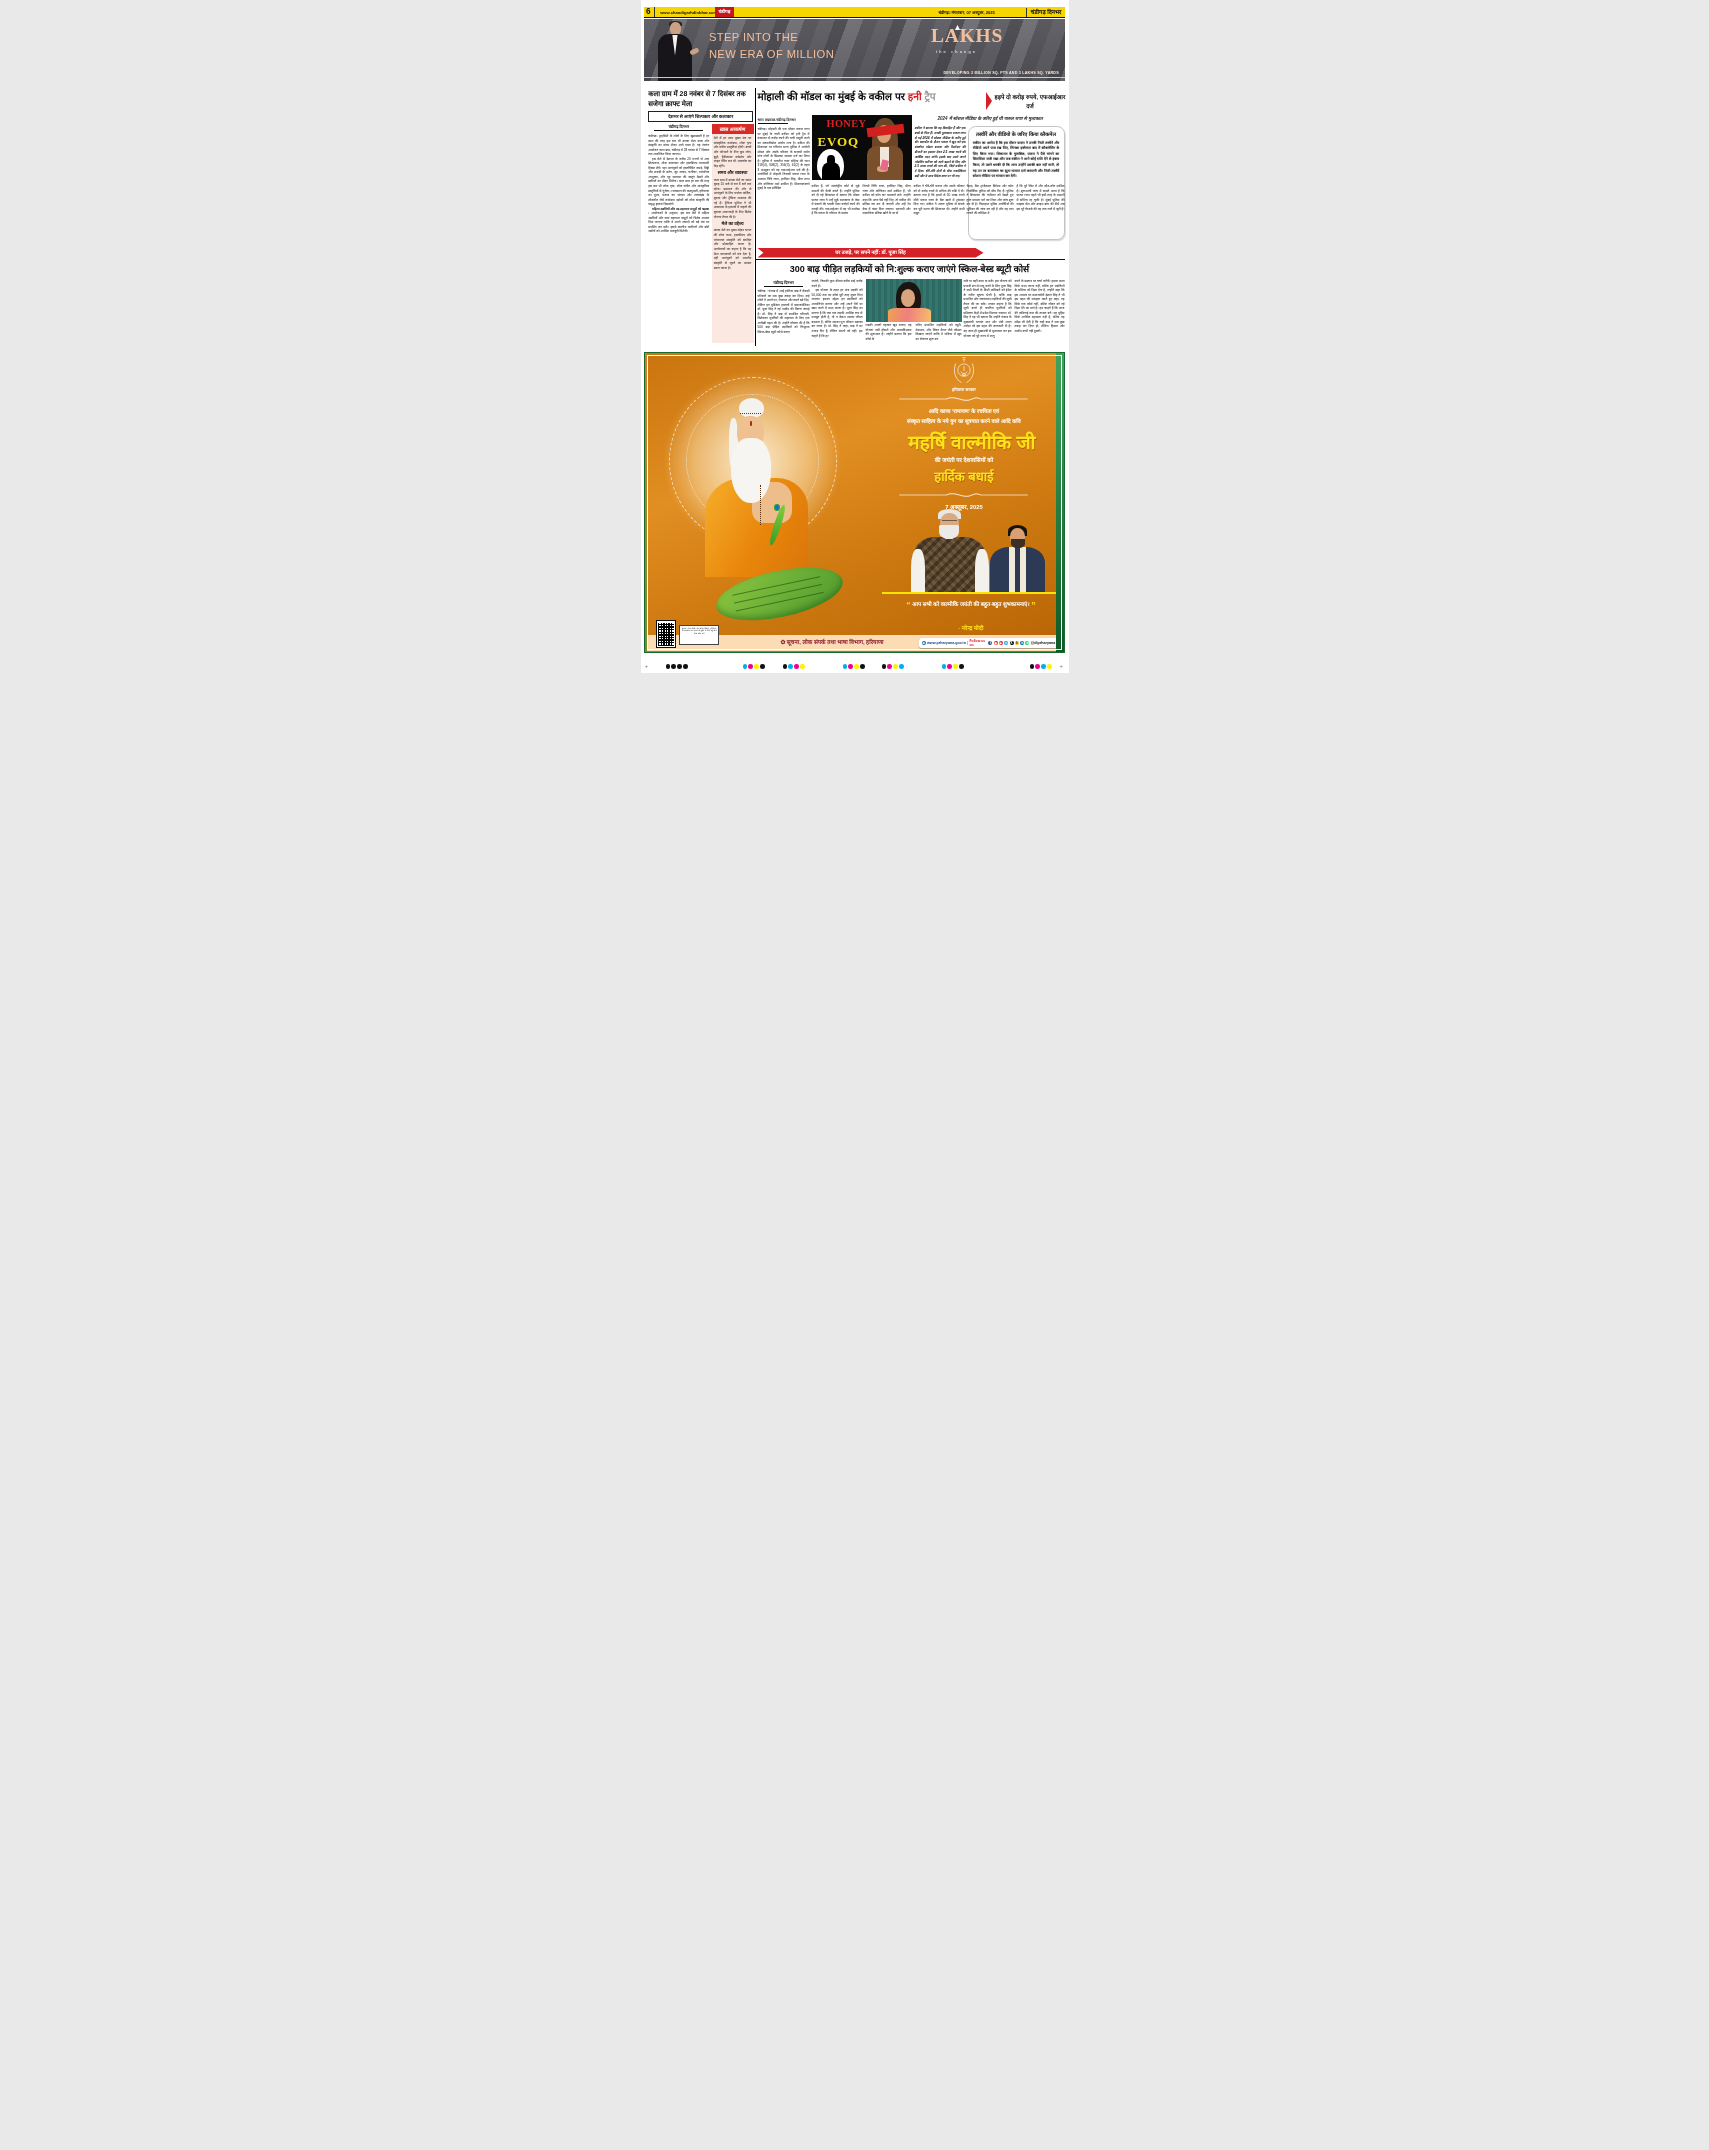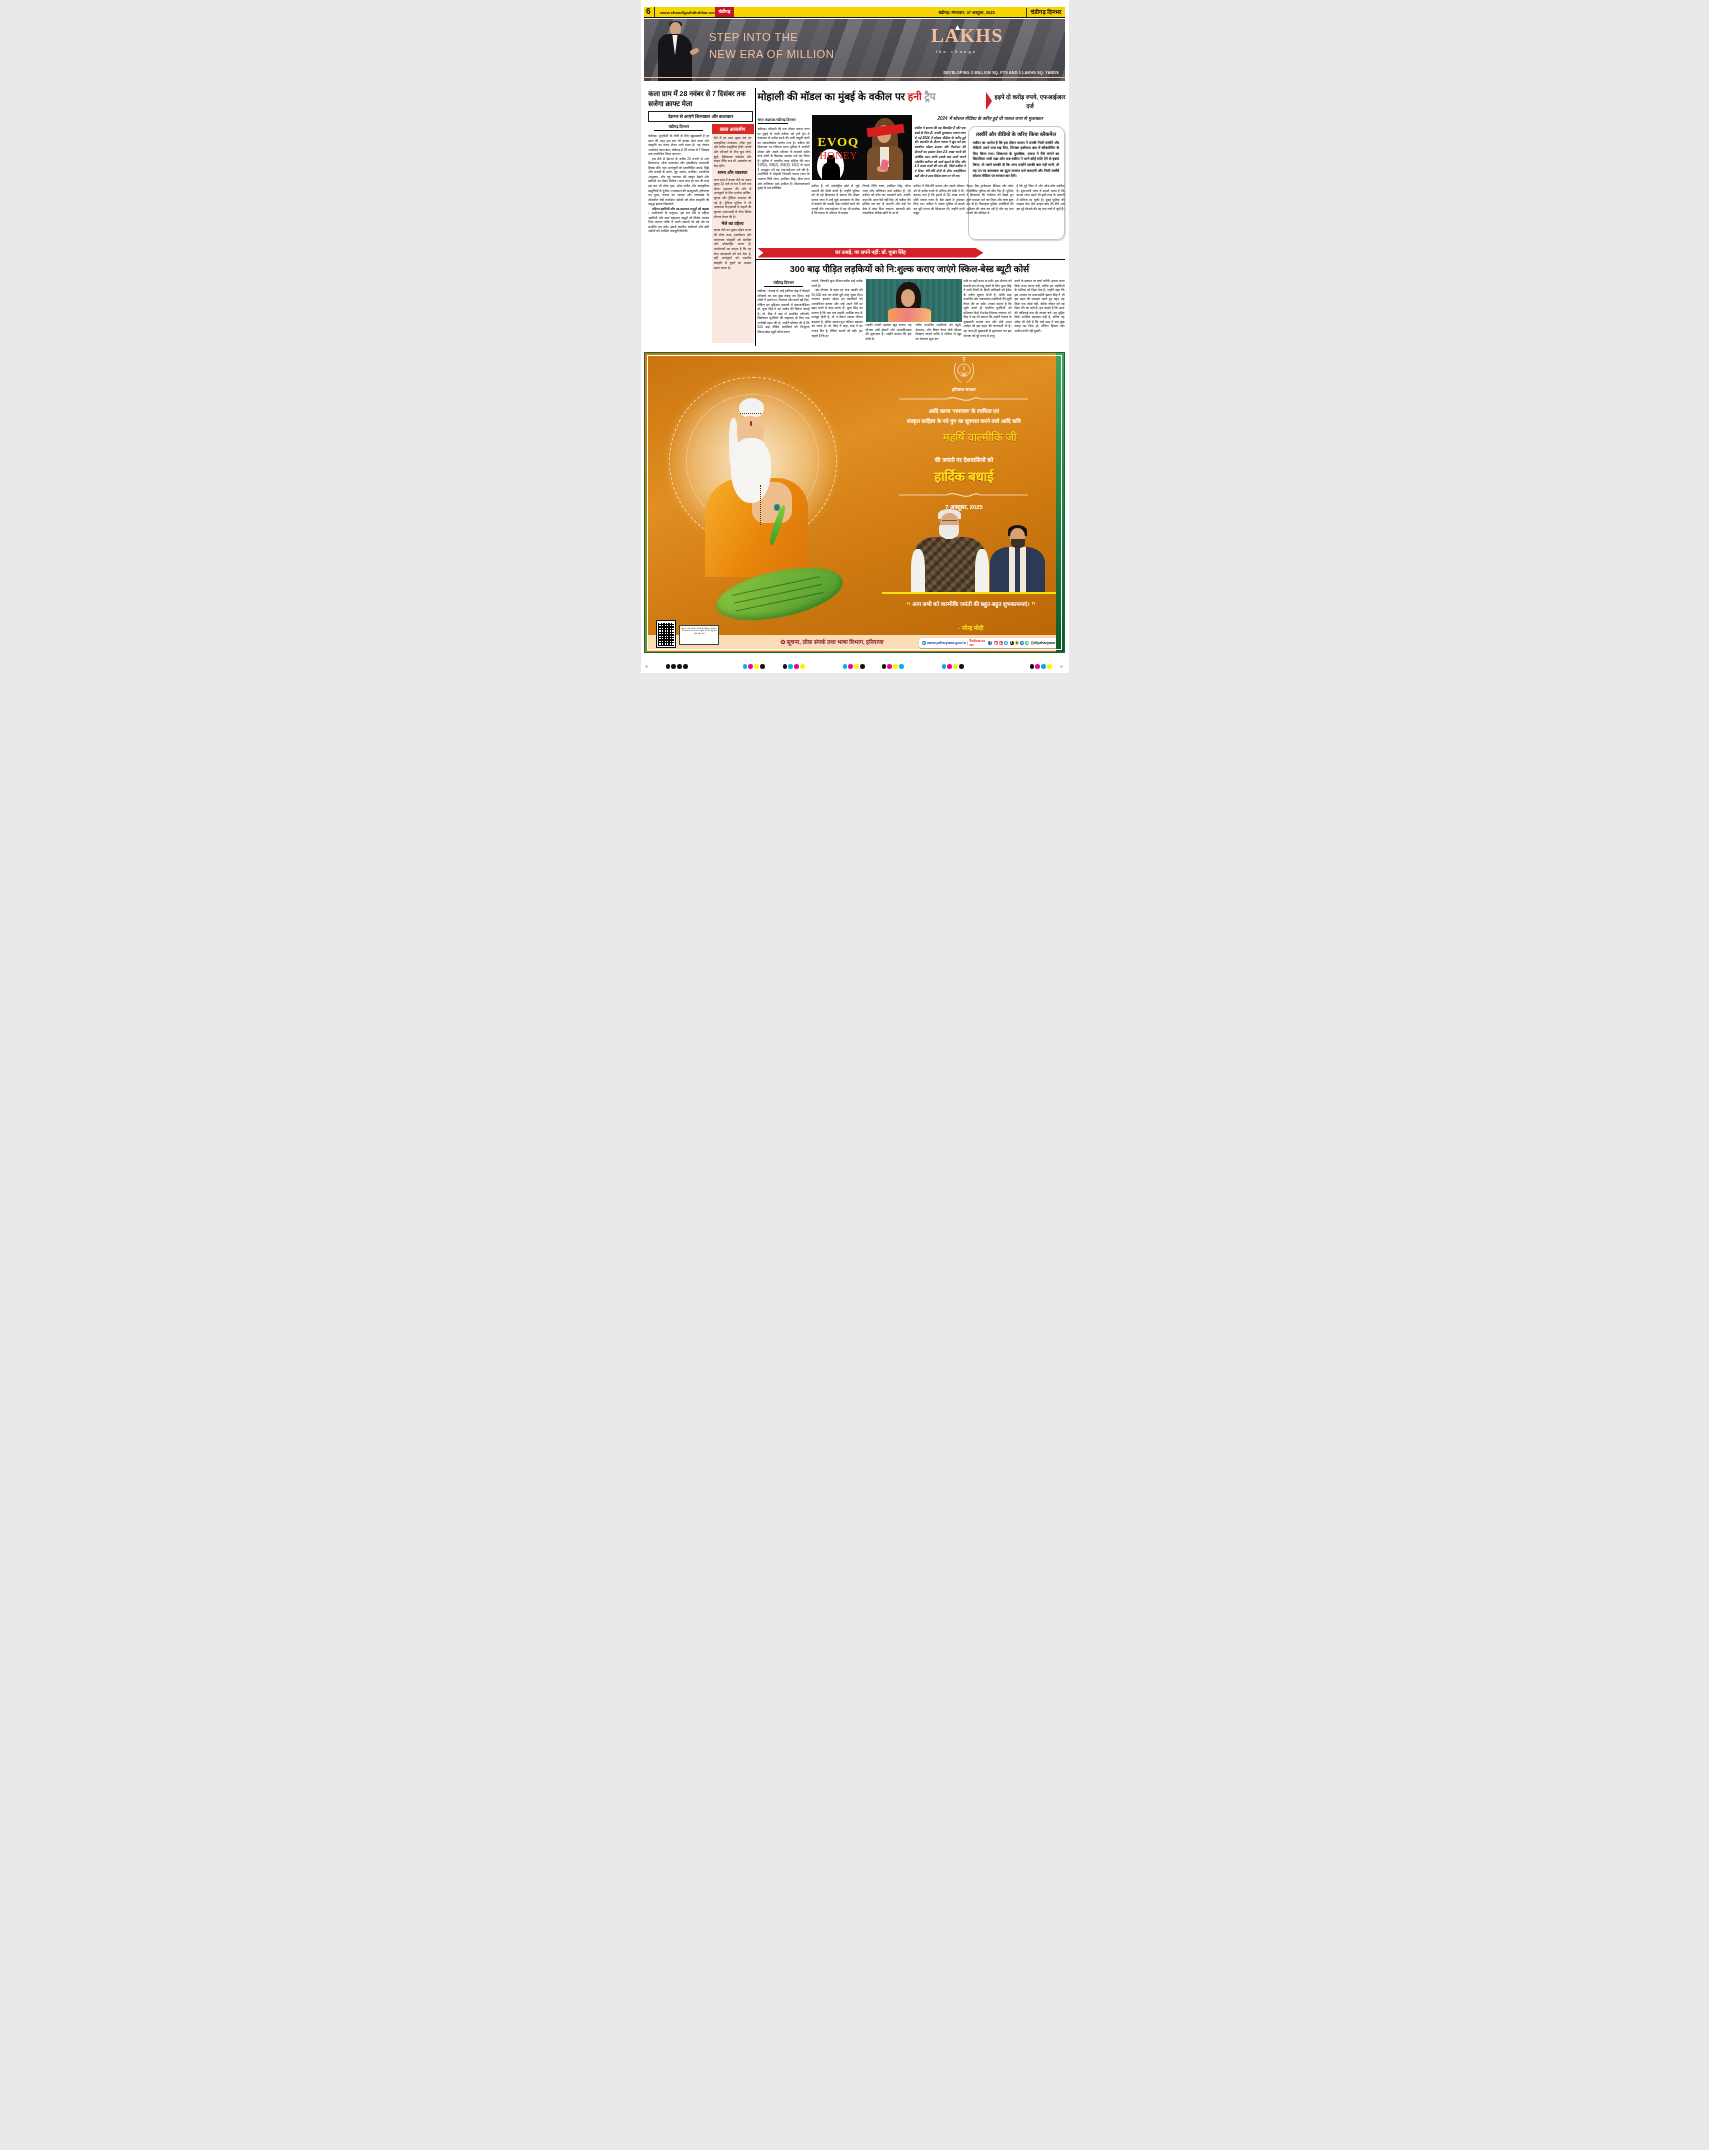--- a/index.html
+++ b/index.html
@@ -53,21 +53,21 @@
   
   .h-head { left:117px; top:91px; width:225px; font-size:10.3px; font-weight:900; line-height:1.15; color:#0b0b0b; }
   .h-head .red { color:#D42127; }
   .h-head .gray { color:#9a9a9a; }
   .h-arrow { left:345px; top:92px; width:0; height:0; border-top:9.5px solid transparent; border-bottom:9.5px solid transparent; border-left:6.5px solid #D42127; }
   .h-side { left:354px; top:93px; width:71px; font-size:6px; font-weight:800; text-align:center; line-height:1.5; color:#0b0b0b; }
   .h-by { left:117px; top:117px; width:52px; font-size:3.7px; font-weight:800; color:#111; }
   .h-byrule { left:117px; top:123px; width:30px; height:1.1px; background:#101010; }
   .h-col1 { left:117px; top:127px; width:52px; height:120px; }
   .h-img { left:171px; top:115px; width:100px; height:65px; background:#0a0a0a; overflow:hidden; }
-  .ht-honey { position:absolute; left:8px; top:3.4px; font-size:10.3px; font-weight:400; color:#E02020; font-family:"Liberation Serif",serif; letter-spacing:0.4px;margin-top:32px; }
+  .ht-honey { position:absolute; left:15px; top:3.4px; font-size:10.3px; font-weight:700; color:#E02020; font-family:"Liberation Serif",serif; letter-spacing:0.4px; }
   .ht-trap { position:absolute; left:6px; top:19px; font-size:13px; font-weight:900; color:#F5E11A; font-family:"Liberation Serif",serif; letter-spacing:0.9px; }
   .ht-oval { position:absolute; left:5.2px; top:34px; width:27.5px; height:34px; background:#fff; border-radius:50%; }
   .ht-sil-h { position:absolute; left:15.5px; top:40px; width:7.7px; height:8.6px; background:#000; border-radius:50% 50% 30% 30%; }
   .ht-sil-b { position:absolute; left:10.3px; top:47px; width:18px; height:18px; background:#000; border-radius:45% 45% 0 0; }
   .ht-w-hair { position:absolute; left:60px; top:2.6px; width:26px; height:52px; background:#6d4527; border-radius:45% 45% 30% 30%; }
   .ht-w-face { position:absolute; left:65px; top:9.5px; width:14.6px; height:18px; background:#d8a076; border-radius:48%; }
   .ht-w-bar { position:absolute; left:55px; top:11.2px; width:37px; height:8.6px; background:#D41F1F; transform:rotate(-7deg); }
   .ht-w-body { position:absolute; left:55px; top:31px; width:36px; height:34px; background:#7a4f2b; border-radius:26% 26% 0 0; }
   .ht-w-shirt { position:absolute; left:68px; top:32px; width:9.5px; height:20px; background:#efe7da; }
   .ht-w-phone { position:absolute; left:69px; top:45px; width:6.9px; height:10.3px; background:#e86a8a; border-radius:0.9px; transform:rotate(14deg); }
@@ -124,21 +124,21 @@
   .v-feather { position:absolute; left:129px; top:151px; width:6.5px; height:42px; background:linear-gradient(180deg,#7fce3a,#3f9b28); border-radius:50%; transform:rotate(18deg); }
   .v-feye { position:absolute; left:129px; top:151px; width:6.5px; height:7.3px; background:#1d6fbe; border-radius:50%; border:0.9px solid #2fa43a; }
   .v-leaf { position:absolute; left:70px; top:218px; width:129px; height:46px; background:linear-gradient(140deg,#8CC63F,#4E9A2E); border-radius:50%; transform:rotate(-12deg); box-shadow:inset 0 -3.4px 6px rgba(0,60,0,.35); }
   .v-leaf i { position:absolute; left:14%; width:70%; height:0.9px; background:rgba(20,70,15,.55); border-radius:0.9px; }
   .adright { position:absolute; left:224px; top:0; width:190px; text-align:center; color:#fff; z-index:4; }
   .emblem { position:absolute; left:82px; top:3.4px; width:26px; height:29px; }
   .govt { position:absolute; left:0; top:34px; width:100%; font-size:4.1px; font-weight:bold; }
   .wave { position:absolute; left:30.5px; width:129px; height:6px; }
   .ad-l1 { position:absolute; left:0; top:54px; width:100%; font-size:5.4px; font-weight:600; }
   .ad-l2 { position:absolute; left:0; top:64px; width:100%; font-size:5.4px; font-weight:600; }
-  .ad-title { position:absolute; left:16px; top:76px; width:100%; font-size:11px; font-weight:400; color:#FFE11A; text-shadow:0.4px 0.9px 0 rgba(120,60,0,.5); }
+  .ad-title { position:absolute; left:8px; top:76px; width:100%; font-size:19px; font-weight:700; color:#FFE11A; text-shadow:0.4px 0.9px 0 rgba(120,60,0,.5); }
   .ad-l3 { position:absolute; left:0; top:103px; width:100%; font-size:5.8px; font-weight:700; }
   .ad-greet { position:absolute; left:0; top:114px; width:100%; font-size:13px; font-weight:900; color:#FFE11A; text-shadow:0.4px 0.9px 0 rgba(120,60,0,.5); }
   .ad-date { position:absolute; left:0; top:150px; width:100%; font-size:5.8px; font-weight:800; }
   .saini { position:absolute; left:341px; top:172px; width:65px; height:68px; z-index:3; }
   .sa-hair { position:absolute; left:22.4px; top:0; width:19px; height:11.2px; background:#171310; border-radius:50% 50% 0 0; }
   .sa-face { position:absolute; left:24px; top:3.4px; width:15.5px; height:18px; background:#d9a173; border-radius:46%; }
   .sa-beard { position:absolute; left:25px; top:13.8px; width:13.8px; height:9.5px; background:#3c2f26; border-radius:0 0 45% 45%; }
   .sa-body { position:absolute; left:4.3px; top:21.5px; width:55px; height:46px; background:#2c3a55; border-radius:34% 34% 0 0; }
   .sa-scarf { position:absolute; left:23px; top:22.4px; width:6px; height:46px; background:#f2ead8; }
   .sa-scarf2 { position:absolute; left:34px; top:22.4px; width:6px; height:46px; background:#f2ead8; }

